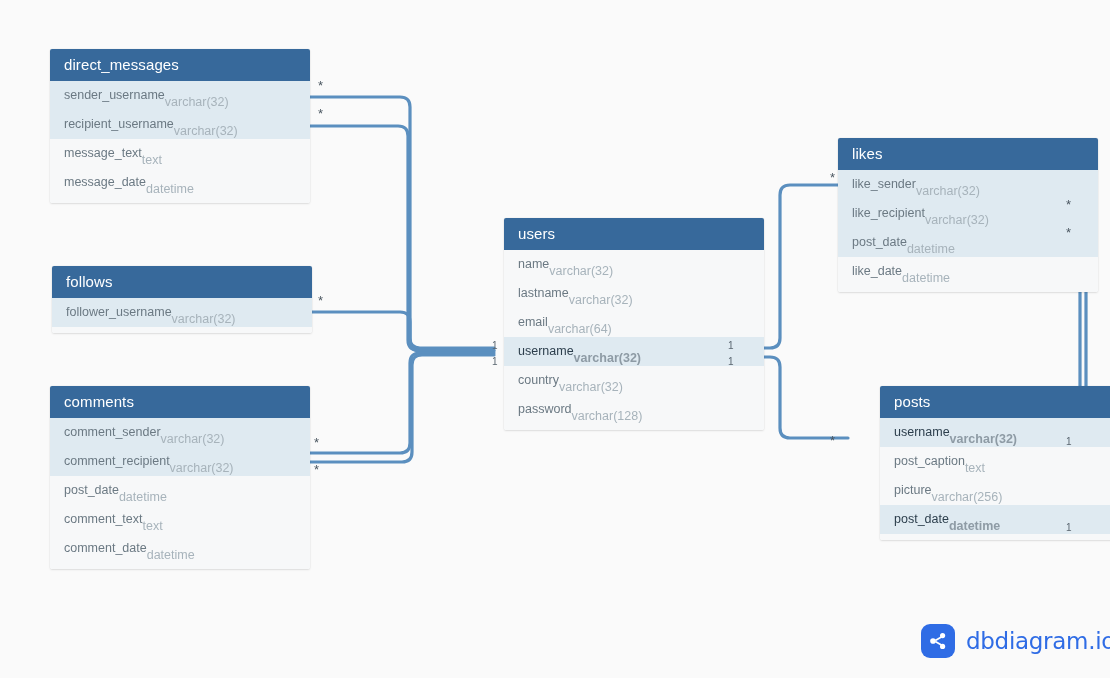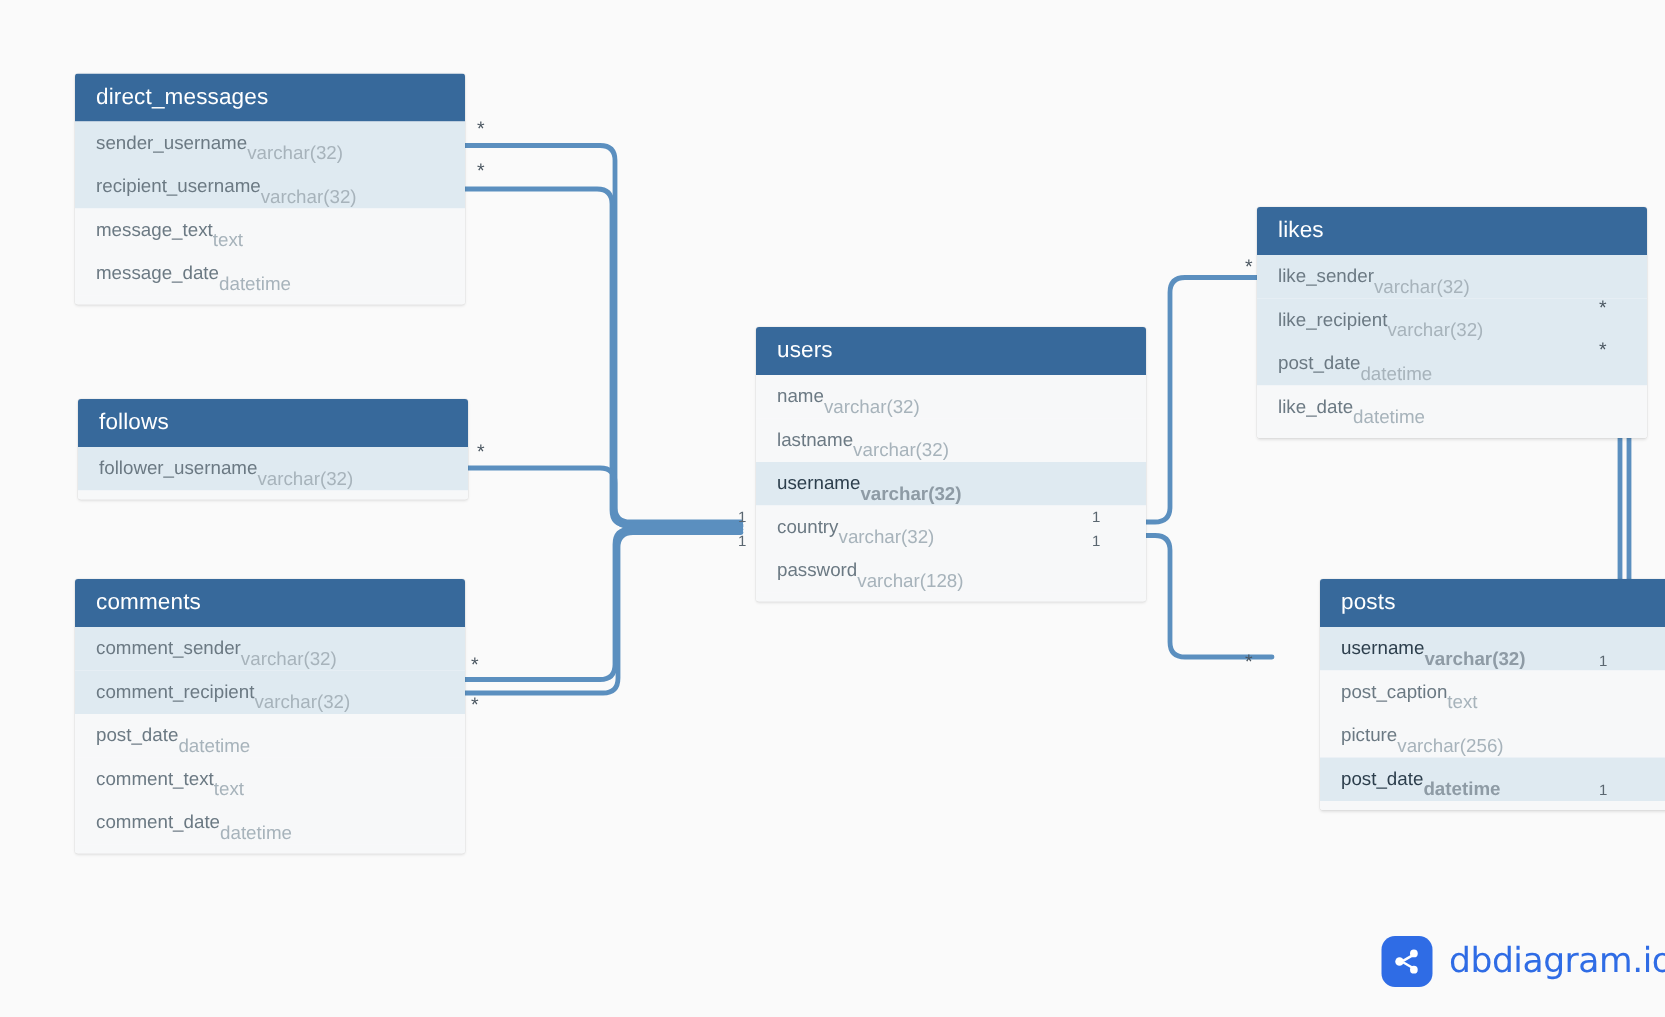--- a/index.html
+++ b/index.html
@@ -209,20 +209,24 @@
       </div>
       <div class="table-card" style="left: 504px; top: 218px;">
         <div class="table-header">users</div>
         <div class="field-row">
           <span class="field-name">name</span>
           <span class="field-type">varchar(32)</span>
         </div>
         <div class="field-row">
           <span class="field-name">lastname</span>
           <span class="field-type">varchar(32)</span>
+        </div>
+        <div class="field-row">
+          <span class="field-name">email</span>
+          <span class="field-type">varchar(64)</span>
         </div>
         <div class="field-row hl pk">
           <span class="field-name">username</span>
           <span class="field-type">varchar(32)</span>
         </div>
         <div class="field-row">
           <span class="field-name">country</span>
           <span class="field-type">varchar(32)</span>
         </div>
         <div class="field-row">

